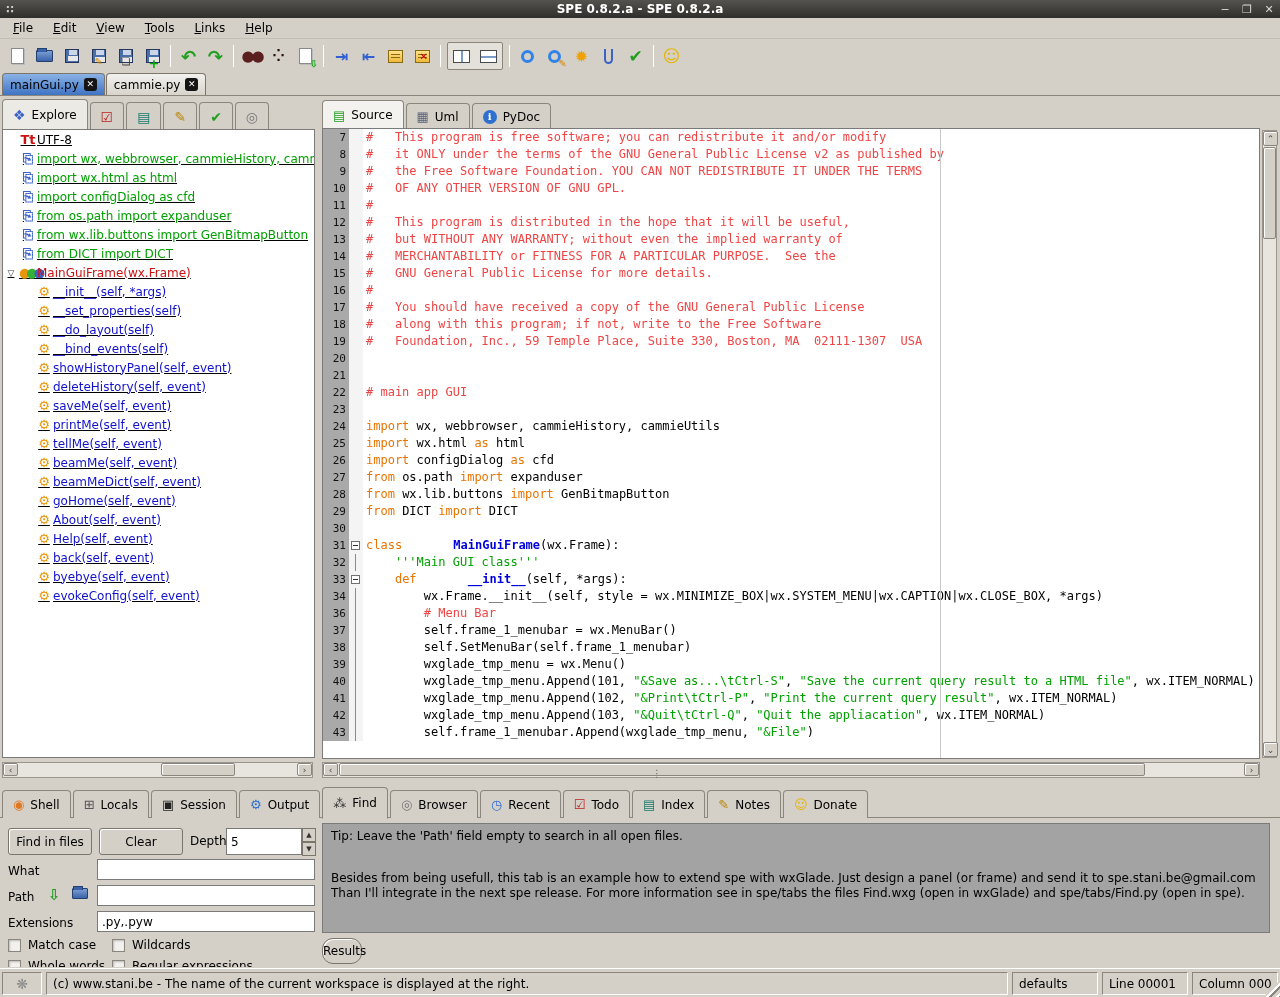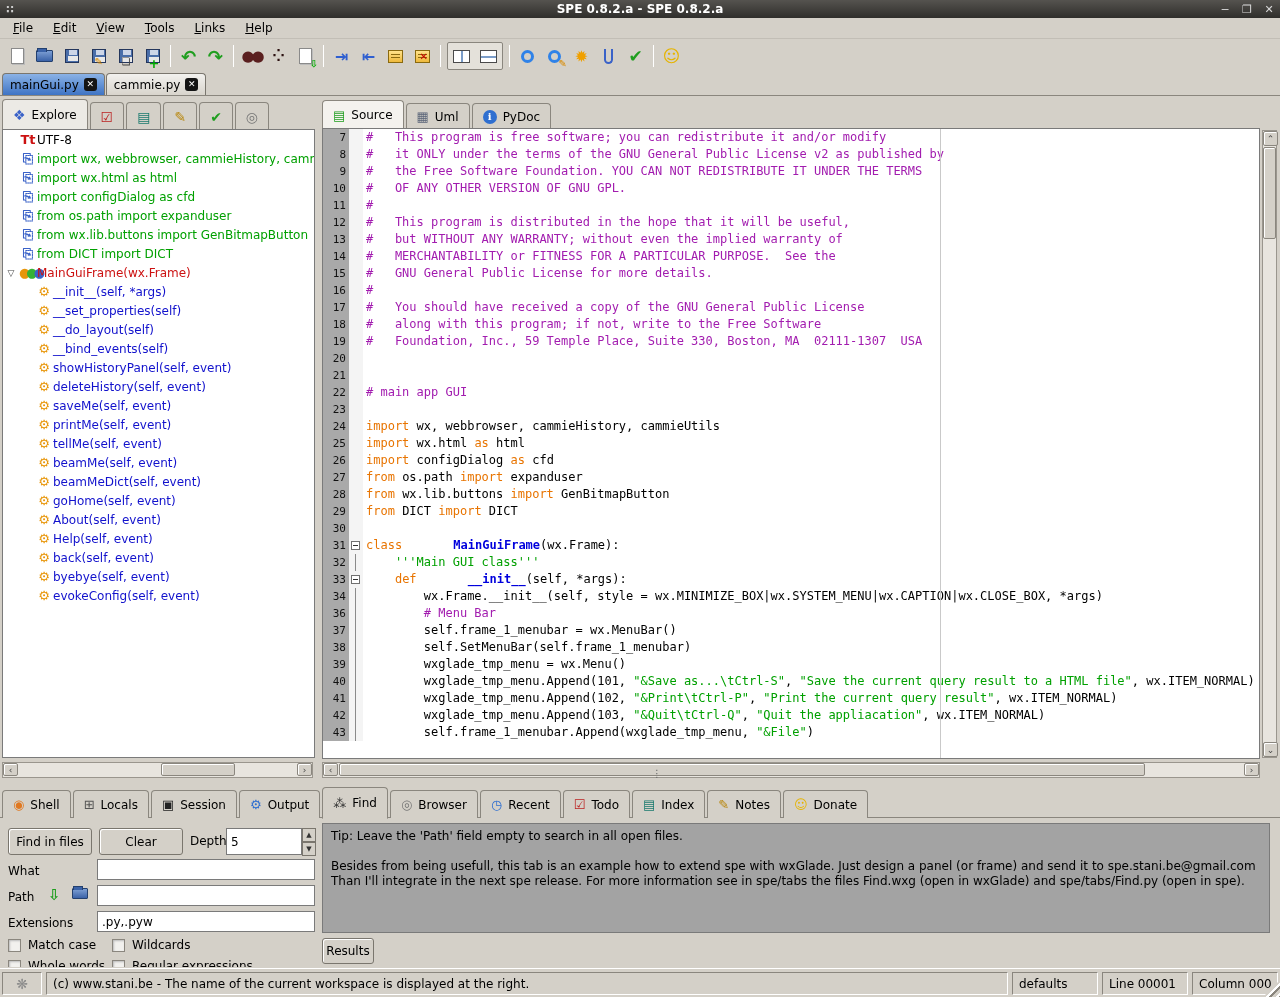--- a/index.html
+++ b/index.html
@@ -65,21 +65,21 @@
   .ftab.active { background:linear-gradient(#8ab2e6,#3f74c4); }
   .ftab .x { width:13px; height:13px; background:#141414; border-radius:3px; color:#fff; font-size:9px; line-height:13px; text-align:center; font-weight:bold; }
 
   
   #sidetabs { position:absolute; left:2px; top:98px; height:32px; display:flex; align-items:flex-end; }
   .stab { height:28px; display:flex; align-items:center; gap:6px; padding:0 10px; margin-right:2px;
     border:1px solid #8a867e; border-bottom:none; border-radius:4px 4px 0 0; background:#d4d0c8; }
   .stab.active { background:#eceae5; height:31px; }
   .stab .ig { font-size:14px; }
   #tree { position:absolute; left:2px; top:129px; width:313px; height:629px; background:#fff;
-    border:1px solid #7a7a7a; overflow:hidden; }
+    border:1px solid #7a7a7a; overflow:hidden;text-decoration:underline; }
   .trow { height:19px; display:flex; align-items:center; white-space:nowrap; }
   .trow .exp { width:16px; text-align:center; color:#444; font-size:9px; flex:none; }
   .trow .ticn { width:18px; flex:none; text-align:center; font-size:13px; line-height:1; }
   .tlbl.green { color:#00a000; } .tlbl.red { color:#cc1111; } .tlbl.blue { color:#1111cc; } .tlbl.magenta { color:#000000; }
   .tri-utf8 { color:#cc1111; font-weight:bold; font-size:11px; }
   .tri-clip { color:#3a62c8; font-weight:bold; }
   .tri-class { letter-spacing:-4px; font-size:10px; }
   .tri-wrench { color:#e8960a; font-size:12px; }
 
   
@@ -94,21 +94,21 @@
   #editor { position:absolute; left:322px; top:128px; width:938px; height:631px; background:#fff;
     border:1px solid #7a7a7a; overflow:hidden; font-family:"DejaVu Sans Mono", monospace; font-size:12px; }
   #edgeline { position:absolute; left:617px; top:0; bottom:0; width:1px; background:#c9c9c9; }
   .cline { height:17px; display:flex; white-space:pre; }
   .cline .ln { width:26px; flex:none; background:#a9a9a9; color:#111; text-align:right; padding-right:3px; font-size:11px; line-height:17px; }
   .cline .fold { width:14px; flex:none; position:relative; background:#f4f4f4; }
   .fold .fbox { position:absolute; left:2px; top:4px; width:9px; height:9px; background:#fff; border:1px solid #707070; }
   .fold .fbox::after { content:""; position:absolute; left:1px; right:1px; top:3px; border-top:1px solid #303030; }
   .fold .fline { position:absolute; left:6px; top:0; bottom:0; width:1px; background:#8a8a8a; }
   .cline .ct { line-height:17px; padding-left:3px; }
-  .tk-c { color:#a21caf; } .tk-k { color:#e87400; } .tk-n { color:#0000dd; font-weight:bold;margin-left:44px; }
+  .tk-c { color:#ef4444; } .tk-k { color:#e87400; } .tk-n { color:#0000dd; font-weight:bold;margin-left:44px; }
   .tk-s { color:#00a000; } .tk-t { color:#000; }
 
   
   .sb { position:absolute; background:#e8e5df; border:1px solid #9a968e; }
   .sb .thumb { position:absolute; background:#d4d0c8; border:1px solid #8a867e; border-radius:2px; box-shadow:inset 1px 1px 0 #fff; }
   .sb .arr { position:absolute; width:15px; background:#d4d0c8; border:1px solid #8a867e; border-radius:2px; color:#444;
     font-size:9px; text-align:center; box-shadow:inset 1px 1px 0 #fff; }
   #vsb { left:1262px; top:130px; width:15px; height:628px; }
   #vsb .arr { left:0; height:15px; line-height:15px; }
   #hsb-tree { left:2px; top:762px; width:311px; height:16px; }
@@ -146,22 +146,22 @@
   #path-open-icon { position:absolute; left:72px; top:70px; }
   #path-input { position:absolute; left:97px; top:67px; width:218px; height:21px; }
   #ext-label { position:absolute; left:8px; top:98px; }
   #ext-input { position:absolute; left:97px; top:93px; width:218px; height:21px; }
   #cbgrid { position:absolute; left:8px; top:120px; width:300px; display:grid; grid-template-columns:104px 1fr; row-gap:7px; }
   .cb { display:flex; align-items:center; gap:7px; white-space:nowrap; }
   .cb .box { width:13px; height:13px; background:#f2f1ee; border:1px solid #8a867e; box-shadow:inset 1px 1px 2px #bbb; flex:none; }
 
   #tipbox { position:absolute; left:322px; top:5px; width:948px; height:110px; background:#a3a3a3;
     border:1px solid #7a7a7a; padding:5px 8px; line-height:15px; overflow:hidden; }
-  #tip2 { margin-top:15px; }
-  #results-btn { position:absolute; left:322px; top:120px; width:52px; height:26px; }
+  #tip2 { margin-top:27px; }
+  #results-btn { position:absolute; left:322px; top:120px; width:40px; height:26px;border-radius:11px; }
 
   
   #statusbar { position:absolute; left:0; top:968px; width:1280px; height:29px; background:#d4d0c8;
     border-top:1px solid #fff; z-index:4; }
   .seg { position:absolute; top:3px; height:23px; border:1px solid; border-color:#8a867e #fff #fff #8a867e;
     display:flex; align-items:center; padding:0 6px; white-space:nowrap; overflow:hidden; }
   #seg-icon { left:2px; width:40px; justify-content:center; color:#8a8a8a; font-size:14px; }
   #seg-msg { left:46px; width:962px; }
   #seg-ws { left:1012px; width:86px; }
   #seg-line { left:1102px; width:86px; }

